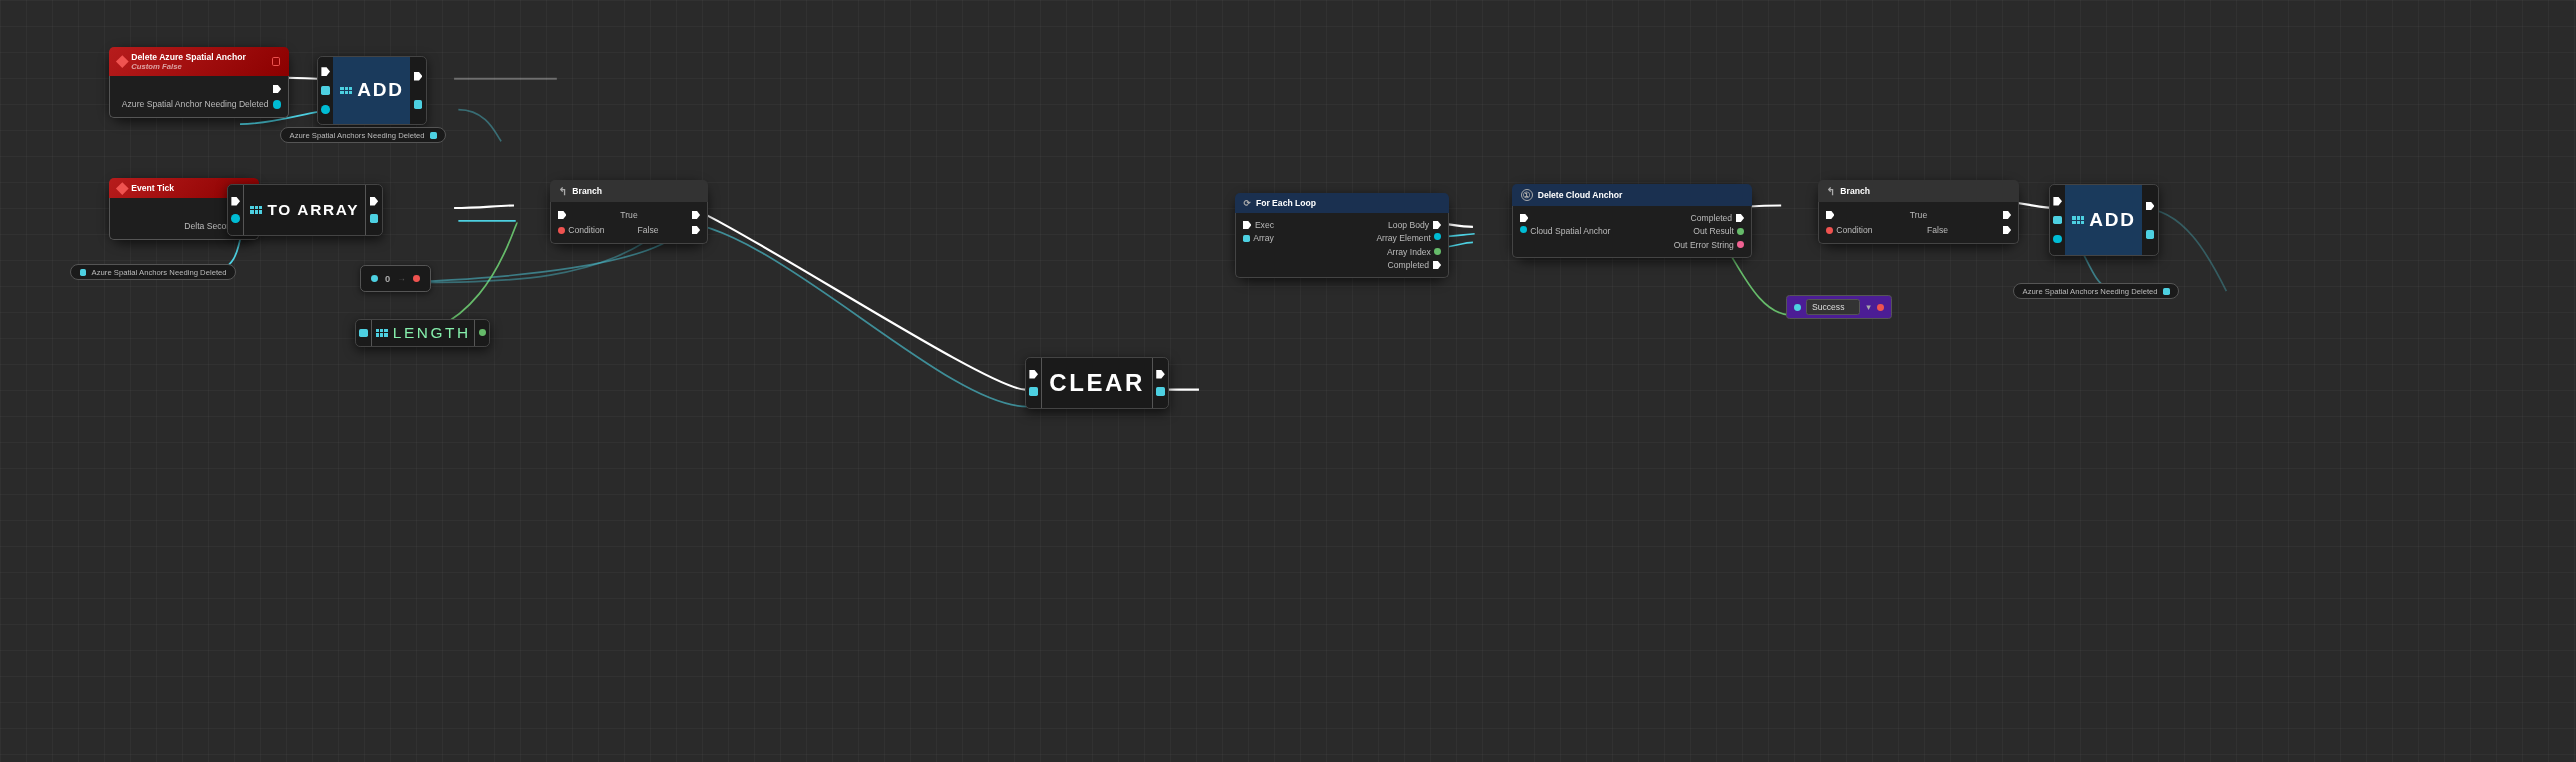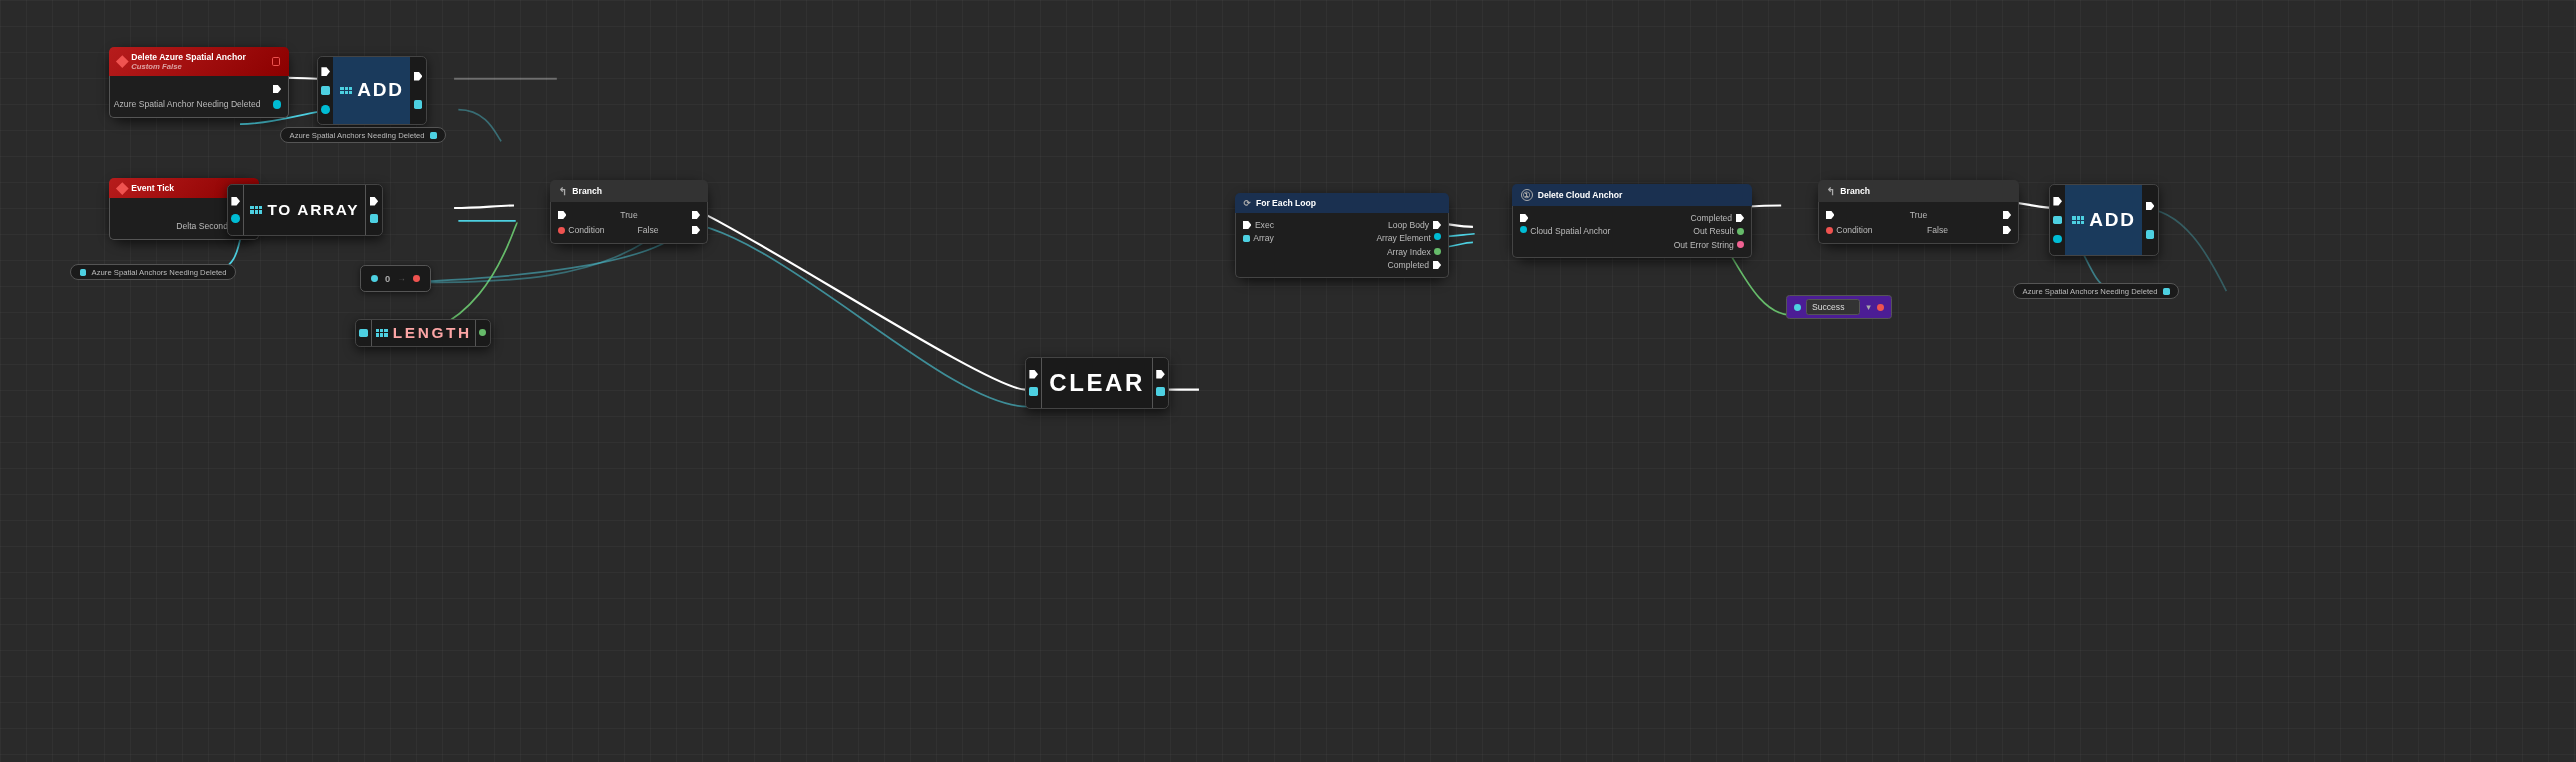--- a/index.html
+++ b/index.html
@@ -45,21 +45,21 @@
       border-top: none;
     }
 
     .node-row {
       display: flex;
       align-items: center;
       padding: 1.7px 6.9px;
       min-height: 15.4px;
       justify-content: space-between;
     }
-    .node-row.right { justify-content: flex-end; gap: 12px; }
+    .node-row.right { justify-content: flex-end; gap: 4px; }
 
     
     .pin {
       width: 8.6px;
       height: 8.6px;
       border-radius: 50%;
       display: inline-block;
       flex-shrink: 0;
     }
     .pin.exec {
@@ -324,21 +324,21 @@
   </div>
   <div style="background:#1a1a1a; display:flex; align-items:center; padding:0 3.4px; border-left:0.9px solid #555; border-right:0.9px solid #555;">
     <div style="display:grid; grid-template-columns:repeat(3,3.4px); gap:0.9px; margin-right:5.1px;">
       <span style="width:3.4px;height:3.4px;background:#4dd0e1;display:block;"></span>
       <span style="width:3.4px;height:3.4px;background:#4dd0e1;display:block;"></span>
       <span style="width:3.4px;height:3.4px;background:#4dd0e1;display:block;"></span>
       <span style="width:3.4px;height:3.4px;background:#4dd0e1;display:block;"></span>
       <span style="width:3.4px;height:3.4px;background:#4dd0e1;display:block;"></span>
       <span style="width:3.4px;height:3.4px;background:#4dd0e1;display:block;"></span>
     </div>
-    <span style="font-size:15.4px; font-weight:700; color:#fca5a5; letter-spacing:2.6px;">LENGTH</span>
+    <span style="font-size:15.4px; font-weight:400; color:#86efac; letter-spacing:2.6px;">LENGTH</span>
   </div>
   <div style="display:flex; flex-direction:column; justify-content:center; padding:8.6px 3.4px;">
     <span class="pin green" style="width:6.9px;height:6.9px;"></span>
   </div>
 </div>
 
 <div style="position:absolute; left:1025px; top:357px; background:#1a1a1a; border:0.9px solid #444; border-radius:5.1px; display:flex; align-items:stretch; box-shadow:0 3.4px 10.3px rgba(0,0,0,0.6);">
   <div style="display:flex; flex-direction:column; justify-content:space-around; padding:12px 3.4px; gap:8.6px;">
     <span class="pin exec"></span>
     <span class="pin array" style="border-radius:1.7px;"></span>

